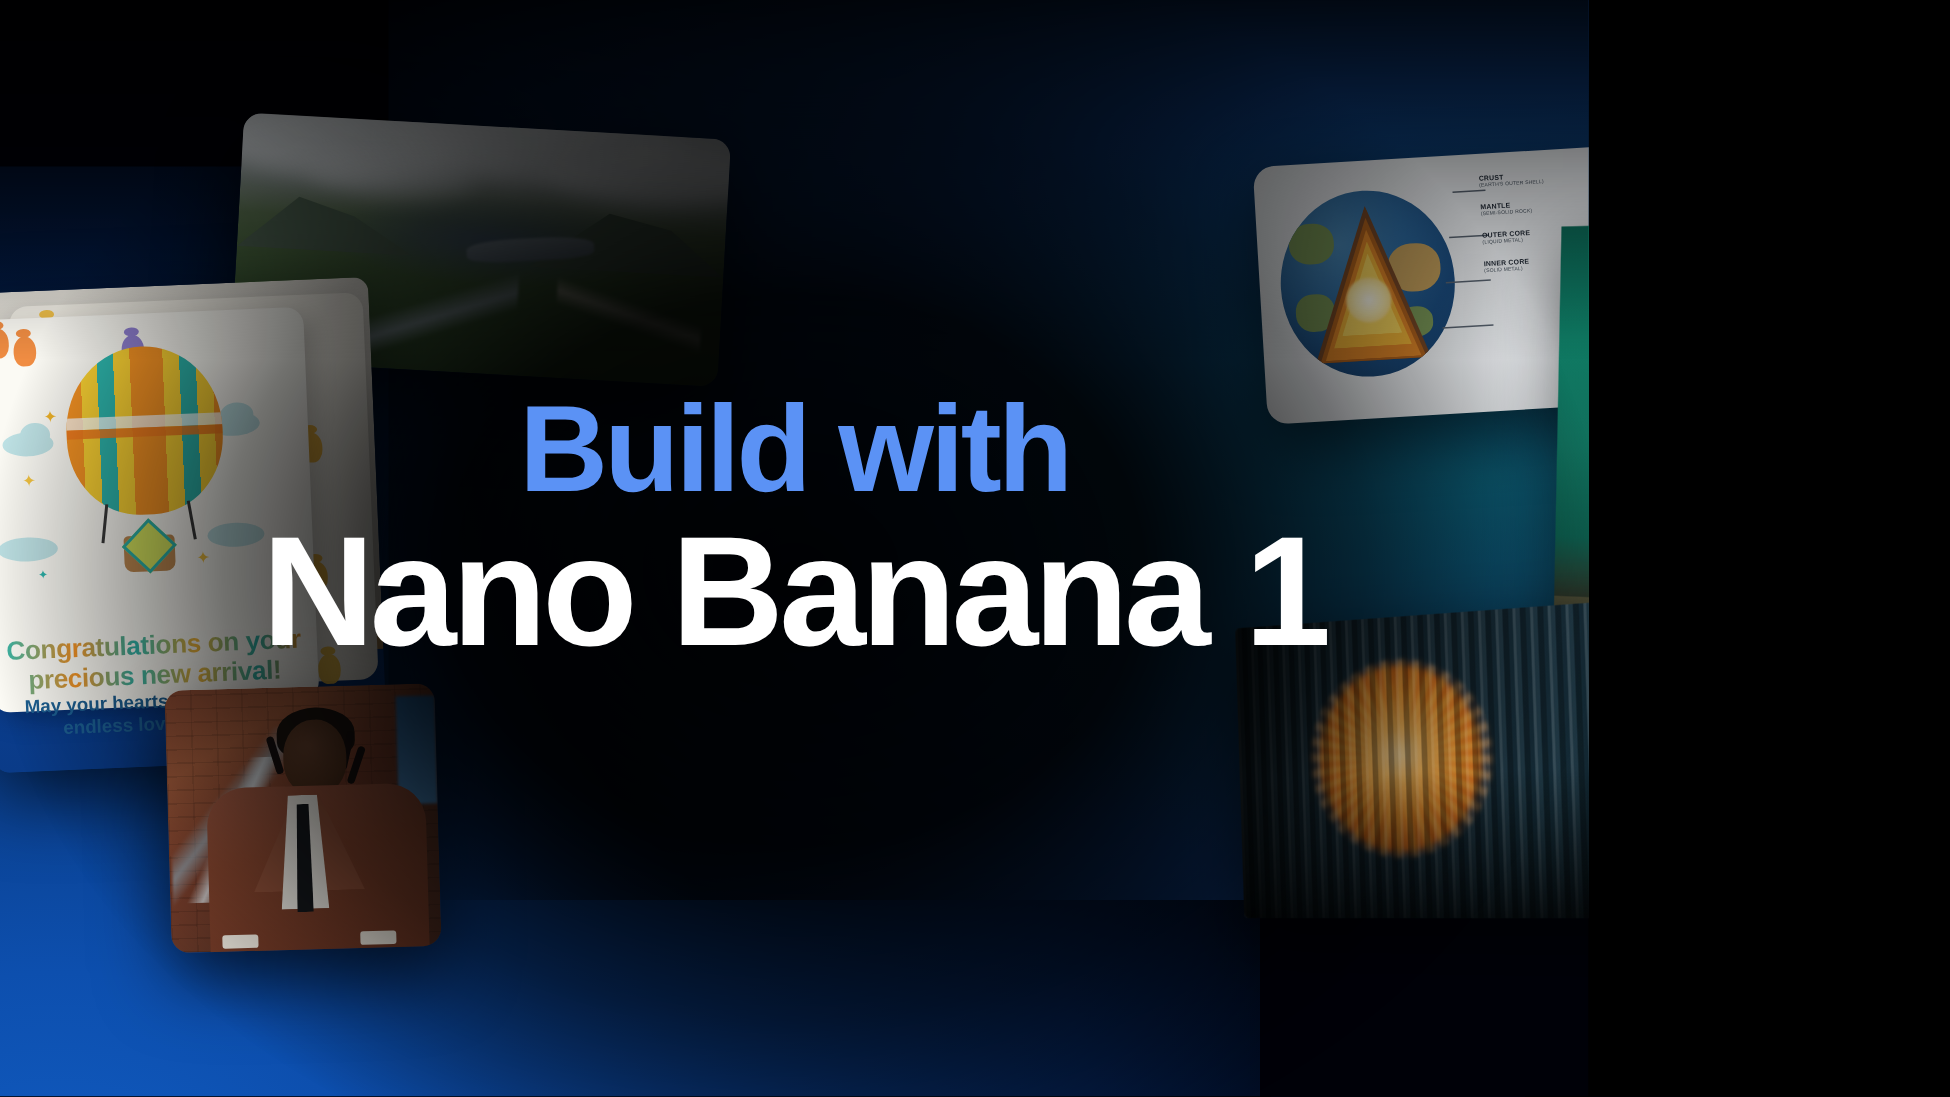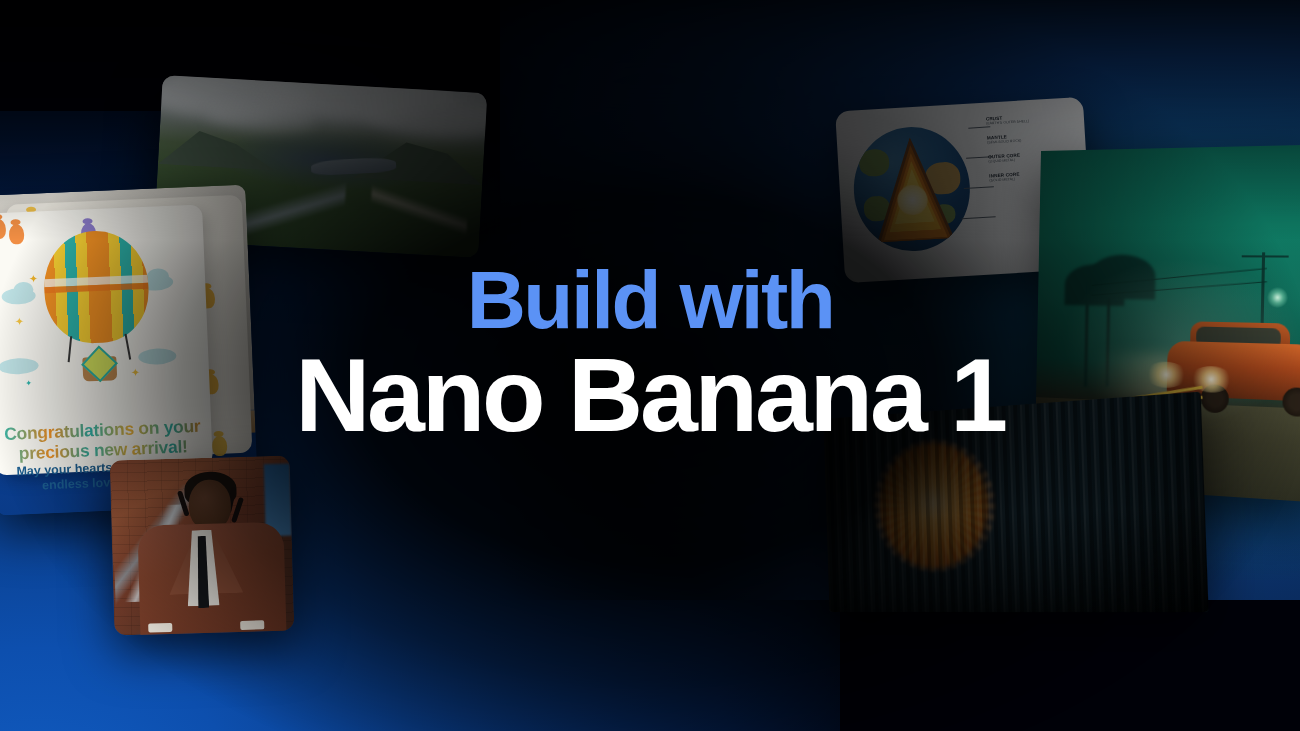--- a/index.html
+++ b/index.html
@@ -1,19 +1,19 @@
 <!DOCTYPE html>
 <html><head>
 <meta charset="utf-8">
 <title>Build with Nano Banana 2</title>
 <style>
   html,body{margin:0;padding:0;background:#000;}
   body{font-family:"Liberation Sans",sans-serif;}
   #stage{
-    position:relative;width:1300px;height:731px;overflow:hidden;
+    position:relative;width:1059px;height:731px;overflow:hidden;
     background:#000;
   }
   
   .bg-base{position:absolute;inset:0;background:#000108;}
   .bg-blue-bl{
     position:absolute;left:-340px;bottom:-420px;width:1180px;height:1040px;
     background:radial-gradient(ellipse at 32% 72%,
        #1260c8 0%, #0d4fae 20%, #09377c 40%, #041c45 62%, rgba(0,2,10,0) 80%);
   }
   .bg-blue-tr{

